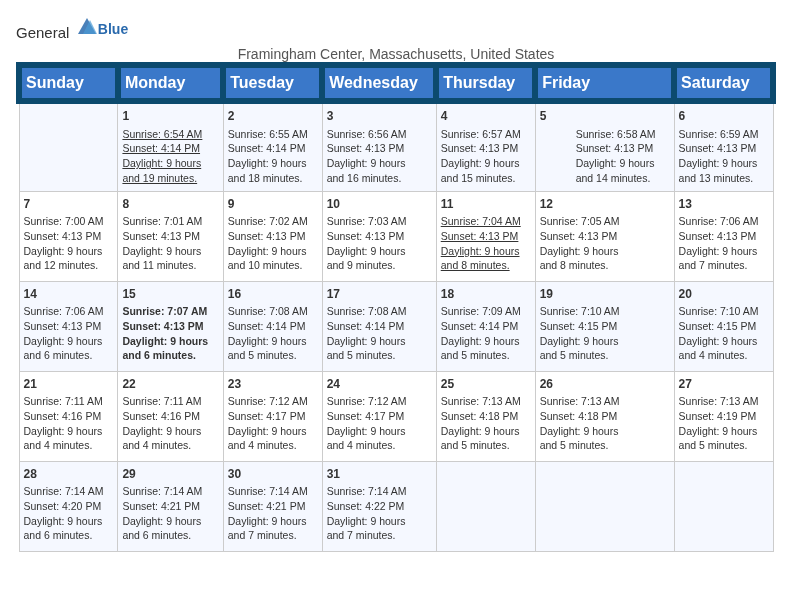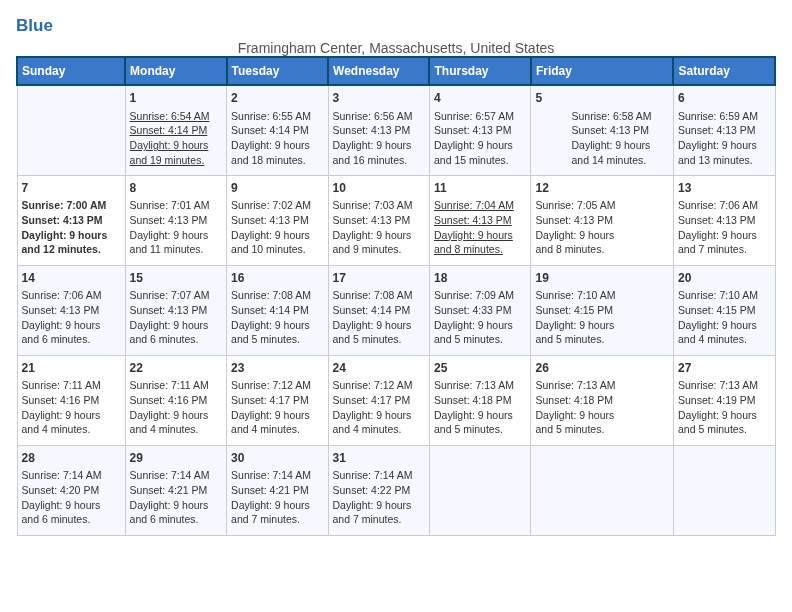--- a/index.html
+++ b/index.html
@@ -19,21 +19,21 @@
     .logo {
       display: flex;
       align-items: center;
     }
     .logo-text-general {
       font-size: 15px;
       color: #333;
       font-weight: normal;
     }
     .logo-text-blue {
-      font-size: 17px;
+      font-size: 14px;
       color: #2a6aad;
       font-weight: bold;
     }
     .logo-icon {
       width: 22px;
       height: 22px;
       margin-left: 2px;
     }
     .month-title {
       font-size: 32px;
@@ -49,23 +49,23 @@
     table {
       width: 100%;
       border-collapse: collapse;
       font-size: 11px;
     }
     thead tr th {
       background-color: #3a78c9;
       color: #fff;
       padding: 6px 4px;
       text-align: left;
-      font-size: 12px;
+      font-size: 16px;
       font-weight: bold;
-      border: 2px solid #0c4a6e;
+      border: 6px solid #0c4a6e;
     }
     tbody tr td {
       border: 1px solid #ccc;
       vertical-align: top;
       padding: 4px;
       min-height: 80px;
       height: 90px;
       color: #333;
       line-height: 1.4;
     }
@@ -84,20 +84,27 @@
     .day-info {
       font-size: 10.5px;
       color: #333;
     }
   </style>
 </head>
 <body>
 
 <div class="header-row">
   <div class="logo">
+    <div>
+      <span class="logo-text-general">General</span>
+      <svg class="logo-icon" viewBox="0 0 22 22" xmlns="http://www.w3.org/2000/svg">
+        <polygon points="11,2 20,18 2,18" fill="#2a6aad" opacity="0.85"></polygon>
+        <polygon points="14,4 21,18 7,18" fill="#4a9ad4" opacity="0.7"></polygon>
+      </svg>
+    </div>
     <span class="logo-text-blue">Blue</span>
   </div>
 </div>
 
 <div class="location-title">Framingham Center, Massachusetts, United States</div>
 
 <table>
   <thead>
     <tr>
     <th>Sunday</th>
@@ -151,21 +158,21 @@
           <span class="day-number">6</span>
           <div class="day-info" style="white-space: pre-line;">Sunrise: 6:59 AM
 Sunset: 4:13 PM
 Daylight: 9 hours
 and 13 minutes.</div>
         </td>
       </tr>
       <tr>
         <td>
           <span class="day-number">7</span>
-          <div class="day-info" style="white-space: pre-line; font-weight: bold;">Sunrise: 7:00 AM
+          <div class="day-info" style="white-space: pre-line;">Sunrise: 7:00 AM
 Sunset: 4:13 PM
 Daylight: 9 hours
 and 12 minutes.</div>
         </td>
         <td>
           <span class="day-number">8</span>
           <div class="day-info" style="white-space: pre-line;">Sunrise: 7:01 AM
 Sunset: 4:13 PM
 Daylight: 9 hours
 and 11 minutes.</div>
@@ -209,21 +216,21 @@
       <tr>
         <td>
           <span class="day-number">14</span>
           <div class="day-info" style="white-space: pre-line;">Sunrise: 7:06 AM
 Sunset: 4:13 PM
 Daylight: 9 hours
 and 6 minutes.</div>
         </td>
         <td>
           <span class="day-number">15</span>
-          <div class="day-info" style="white-space: pre-line;">Sunrise: 7:07 AM
+          <div class="day-info" style="white-space: pre-line; font-weight: bold;">Sunrise: 7:07 AM
 Sunset: 4:13 PM
 Daylight: 9 hours
 and 6 minutes.</div>
         </td>
         <td>
           <span class="day-number">16</span>
           <div class="day-info" style="white-space: pre-line;">Sunrise: 7:08 AM
 Sunset: 4:14 PM
 Daylight: 9 hours
 and 5 minutes.</div>
@@ -231,21 +238,21 @@
         <td>
           <span class="day-number">17</span>
           <div class="day-info" style="white-space: pre-line;">Sunrise: 7:08 AM
 Sunset: 4:14 PM
 Daylight: 9 hours
 and 5 minutes.</div>
         </td>
         <td>
           <span class="day-number">18</span>
           <div class="day-info" style="white-space: pre-line;">Sunrise: 7:09 AM
-Sunset: 4:33 PM
+Sunset: 4:14 PM
 Daylight: 9 hours
 and 5 minutes.</div>
         </td>
         <td>
           <span class="day-number">19</span>
           <div class="day-info" style="white-space: pre-line;">Sunrise: 7:10 AM
 Sunset: 4:15 PM
 Daylight: 9 hours
 and 5 minutes.</div>
         </td>

